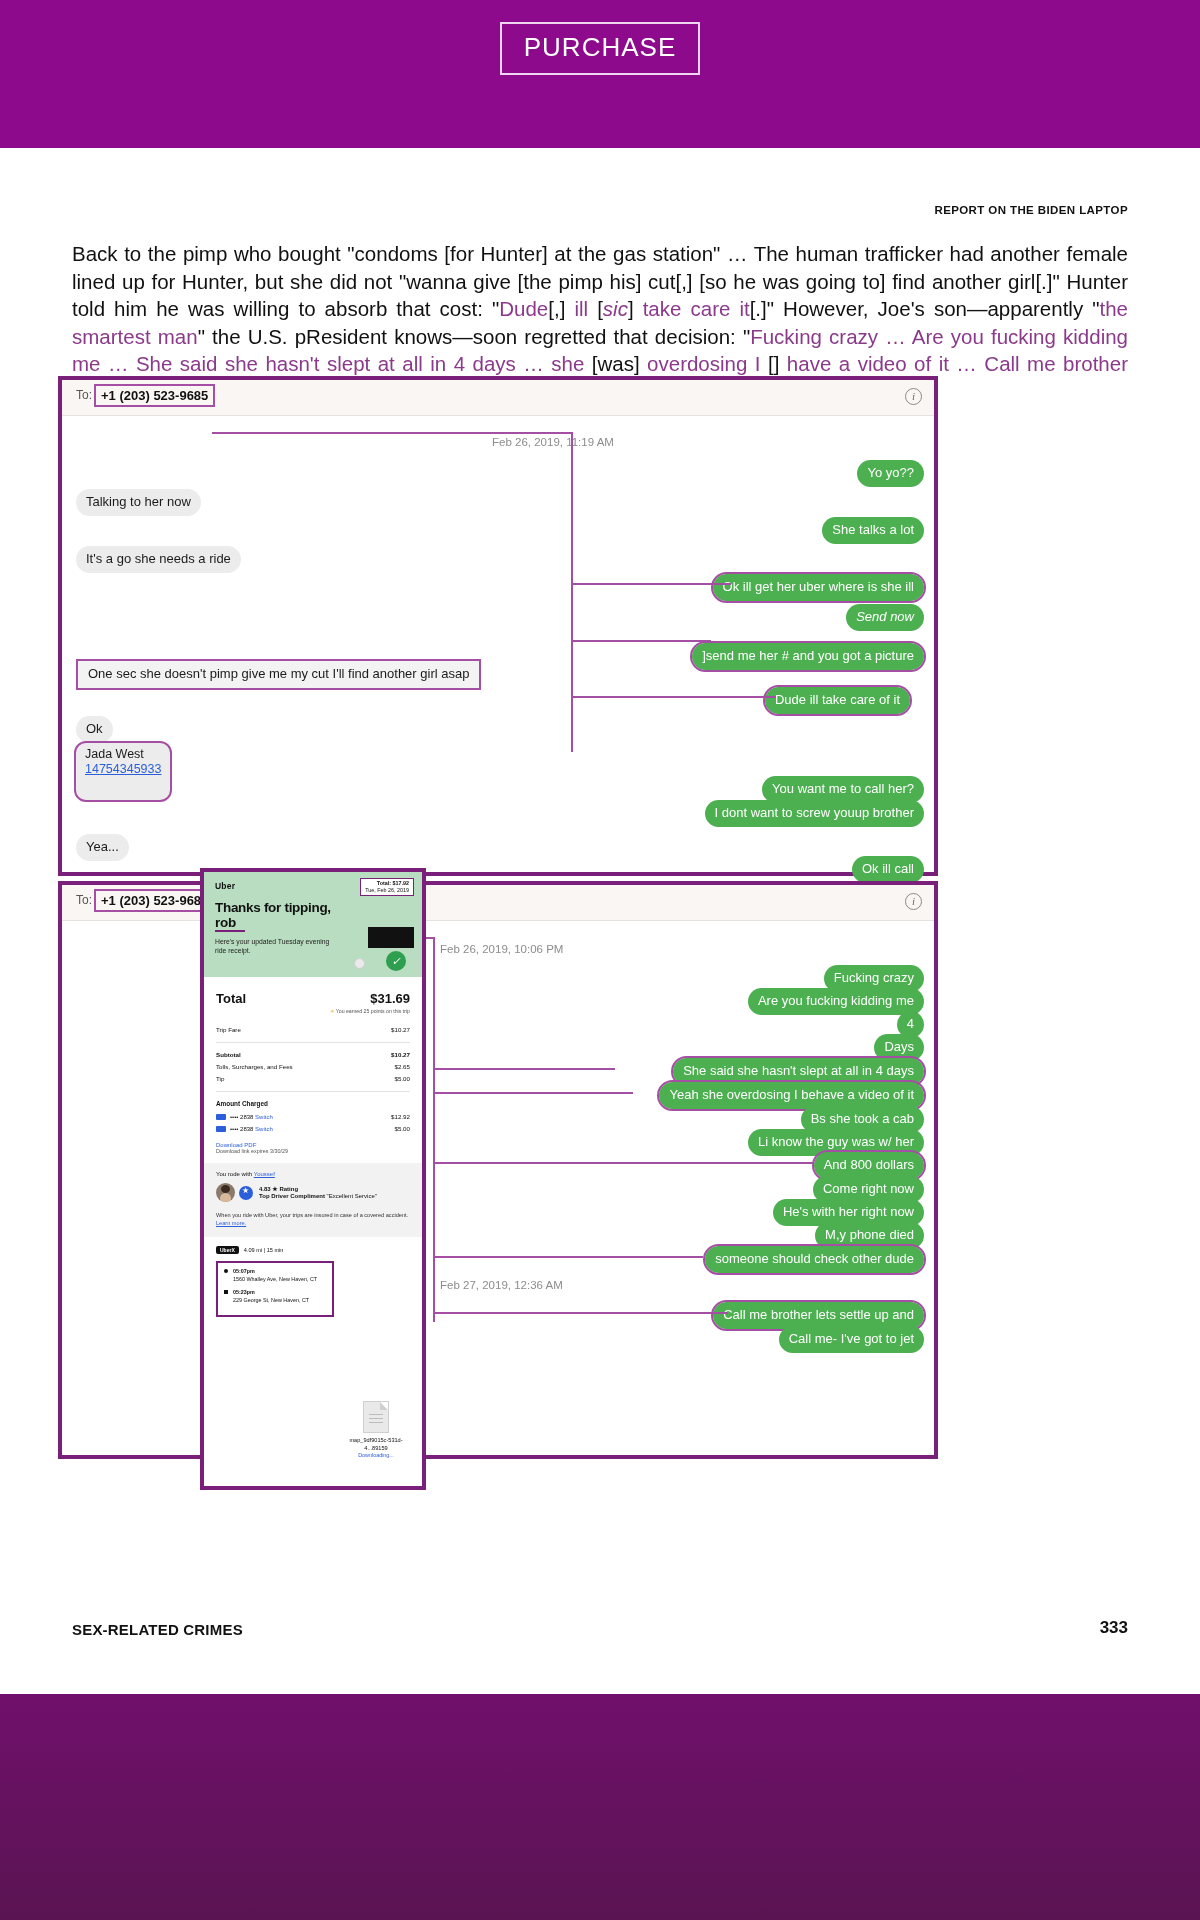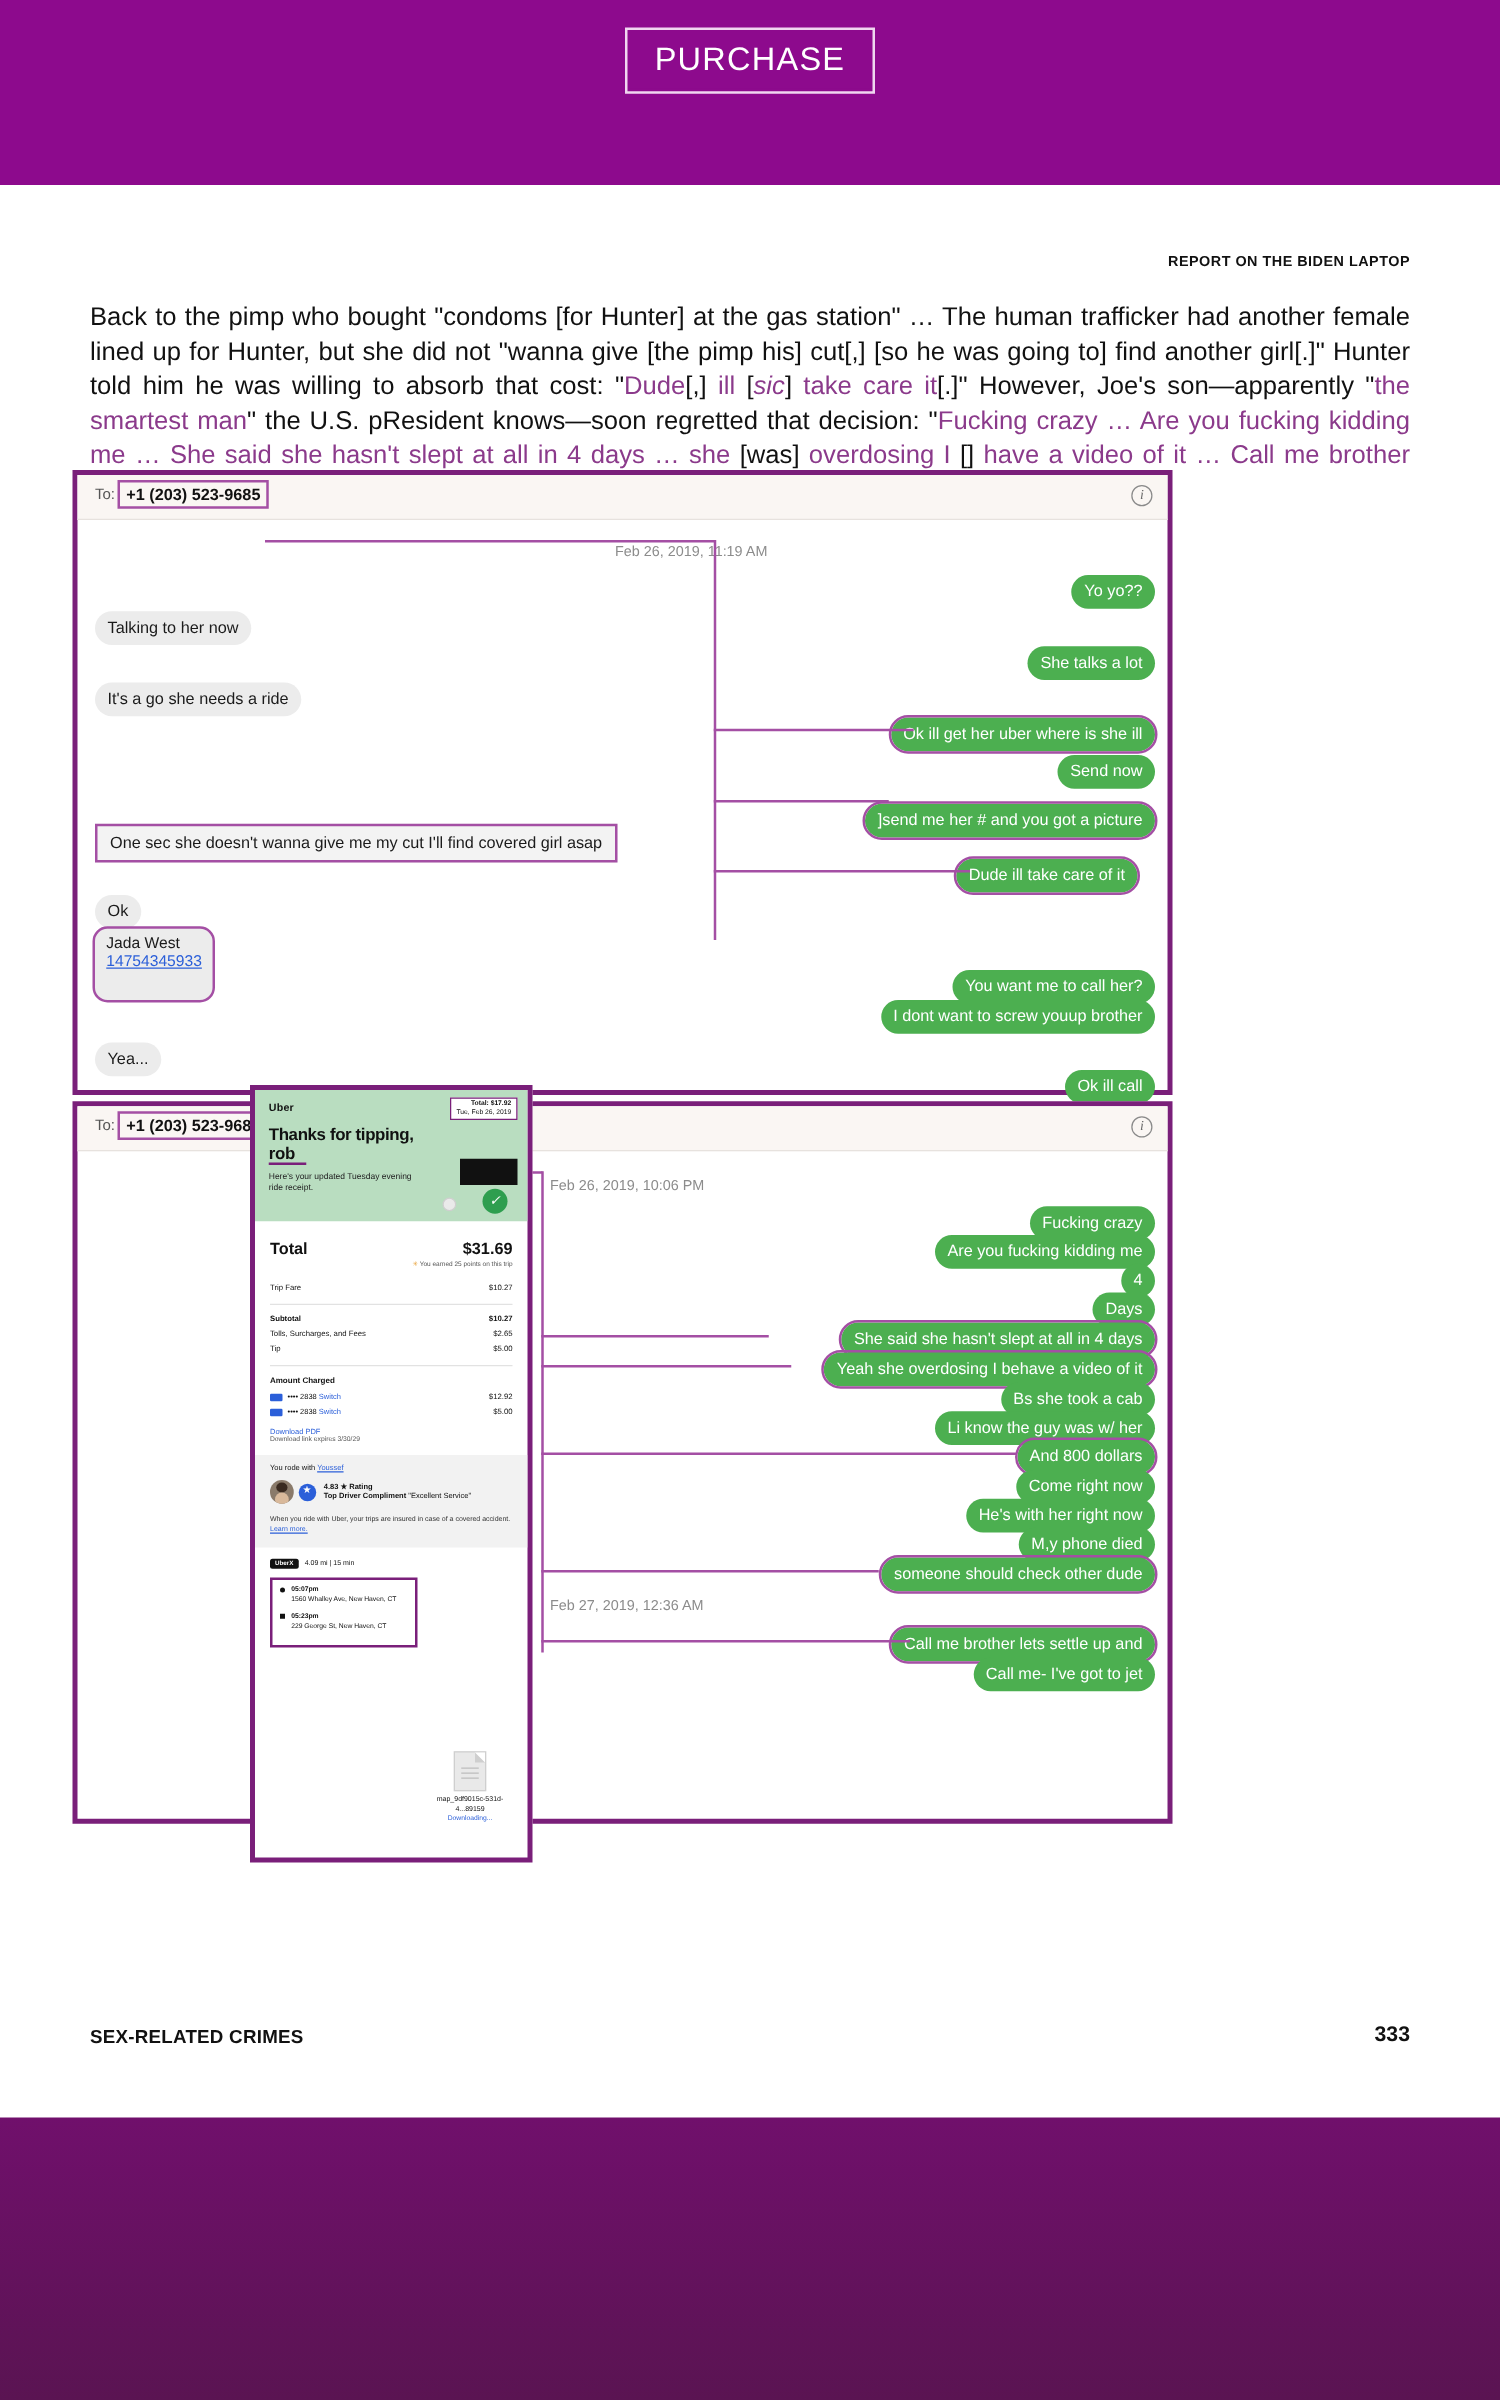--- a/index.html
+++ b/index.html
@@ -202,24 +202,24 @@
       </div>
       <div class="sms-body">
         <div class="stamp" style="left:430px; top:20px;">Feb 26, 2019, 11:19 AM</div>
 
         <div class="bub out" style="right:10px; top:44px;">Yo yo??</div>
         <div class="bub in" style="left:14px;  top:73px;">Talking to her now</div>
         <div class="bub out" style="right:10px; top:101px;">She talks a lot</div>
         <div class="bub in" style="left:14px;  top:130px;">It's a go she needs a ride</div>
 
         <div class="bub out hl" style="right:10px; top:158px;">Ok ill get her uber where is she ill</div>
-        <div class="bub out" style="right:10px; top:188px;">Send now</div>
+        <div class="bub out" style="right:10px; top:188px;font-style:italic;">Send now</div>
         <div class="bub out hl" style="right:10px; top:227px;">]send me her # and you got a picture</div>
 
-        <div class="bub boxed" style="left:14px; top:243px;">One sec she doesn't wanna give me my cut I'll find covered girl asap</div>
+        <div class="bub boxed" style="left:14px; top:243px;">One sec she doesn't pimp give me my cut I'll find another girl asap</div>
 
         <div class="bub out hl" style="right:24px; top:271px;">Dude ill take care of it</div>
         <div class="bub in" style="left:14px;  top:300px;">Ok</div>
 
         <div class="namecard hl" style="left:14px; top:327px;">
           <span>Jada West</span>
           <span class="lnk">14754345933</span>
         </div>
 
         <div class="bub in" style="left:14px;  top:418px;">Yea...</div>

